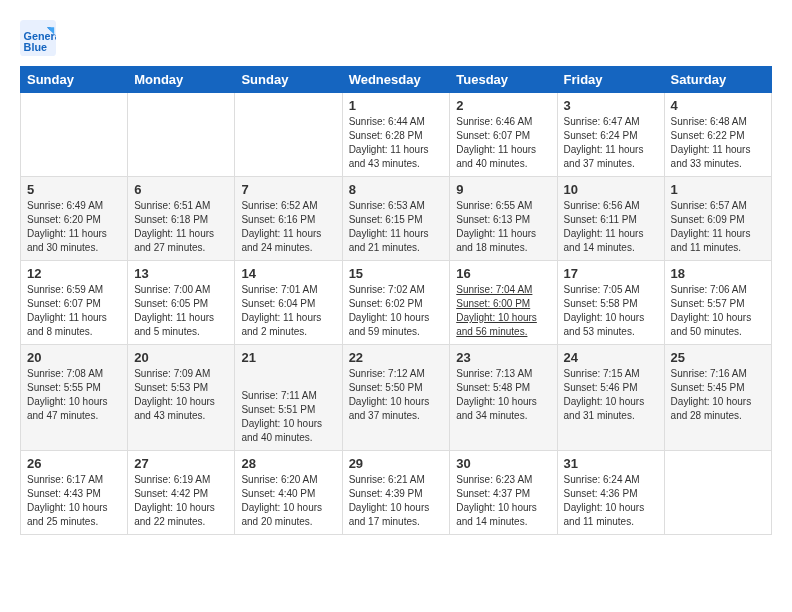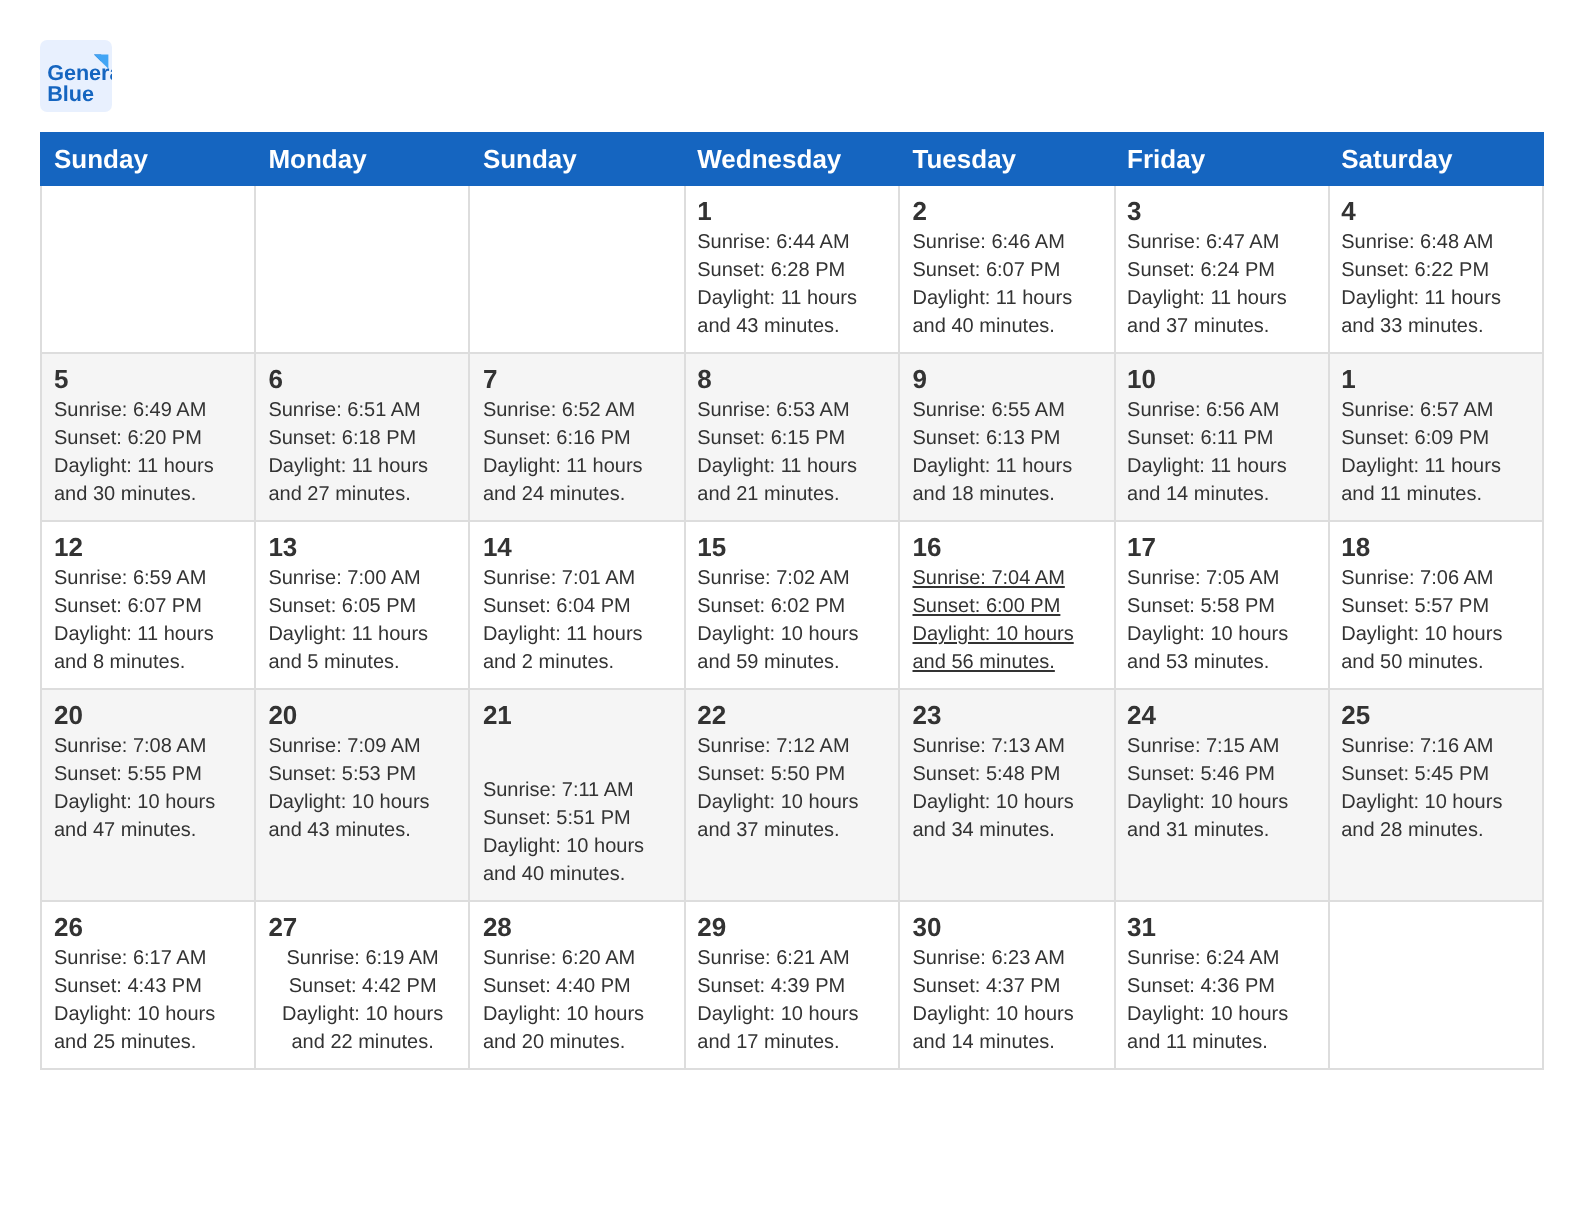--- a/index.html
+++ b/index.html
@@ -312,21 +312,21 @@
       <tr>
         <td>
           <span class="day-number">26</span>
           <div class="day-info" style="white-space: pre-line;">Sunrise: 6:17 AM
 Sunset: 4:43 PM
 Daylight: 10 hours
 and 25 minutes.</div>
         </td>
         <td>
           <span class="day-number">27</span>
-          <div class="day-info" style="white-space: pre-line; text-align: center;">Sunrise: 6:19 AM
+          <div class="day-info" style="white-space: pre-line;">Sunrise: 6:19 AM
 Sunset: 4:42 PM
 Daylight: 10 hours
 and 22 minutes.</div>
         </td>
         <td>
           <span class="day-number">28</span>
           <div class="day-info" style="white-space: pre-line;">Sunrise: 6:20 AM
 Sunset: 4:40 PM
 Daylight: 10 hours
 and 20 minutes.</div>

